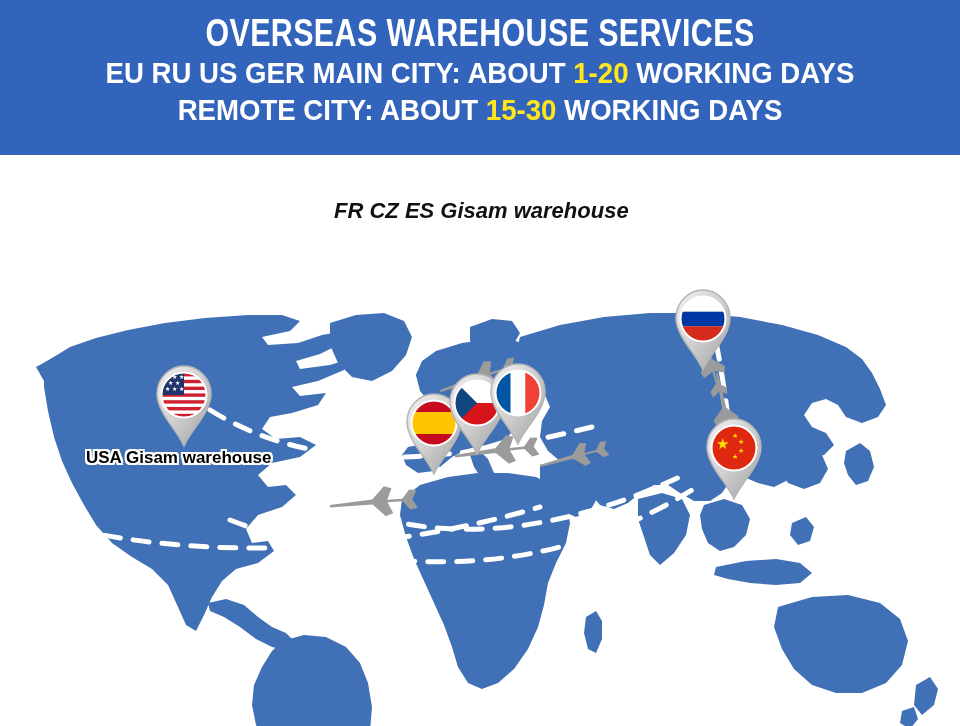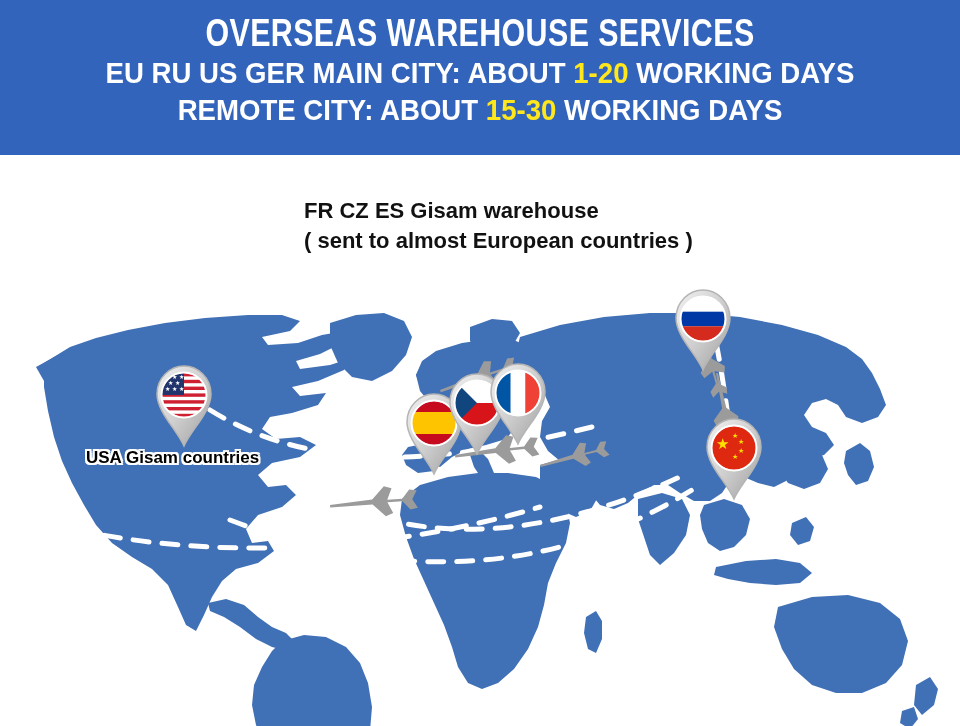--- a/index.html
+++ b/index.html
@@ -57,21 +57,21 @@
   
   .map-caption {
     position: absolute;
     font-family: "Liberation Sans", sans-serif;
     font-weight: bold;
     font-size: 22px;
     line-height: 30px;
     color: #111111;
     white-space: nowrap;
   }
-  #caption-eu { left: 304px; top: 196px; }
+  #caption-eu { left: 334px; top: 196px; font-style: italic; }
 
   .pin-label {
     position: absolute;
     font-family: "Liberation Sans", sans-serif;
     font-weight: bold;
     font-size: 17px;
     color: #000000;
     white-space: nowrap;
     text-shadow:
       -2px -2px 0 #fff,  2px -2px 0 #fff,
@@ -221,24 +221,23 @@
       </g>
       <g transform="translate(718,218) rotate(80) scale(1.05)">
         <path d="M0,0 L34,-2 L44,-12 L50,-10 L46,-1 L58,-1 L64,-8 L70,-7 L66,0 L70,7 L64,8 L58,1 L46,1
                  L50,10 L44,12 L34,2 L0,2 Z"></path>
       </g>
     </g>
   </svg>
 
   <div class="map-caption" id="caption-eu">
     <div>FR CZ ES Gisam warehouse</div>
-    <div>( sent to almost European countries )</div>
-  </div>
-
-  <div class="pin-label" id="label-usa">USA Gisam countries</div>
+  </div>
+
+  <div class="pin-label" id="label-usa">USA Gisam warehouse</div>
 
   <div class="pin" id="pin-usa">
     <svg viewBox="0 0 62 84">
       <defs>
         <linearGradient id="gmet1" x1="0" y1="0" x2="1" y2="1">
           <stop offset="0" stop-color="#f2f2f2"></stop>
             <stop offset="0.5" stop-color="#cfcfcf"></stop>
           <stop offset="1" stop-color="#9e9e9e"></stop>
         </linearGradient>
         <clipPath id="clipUs">

